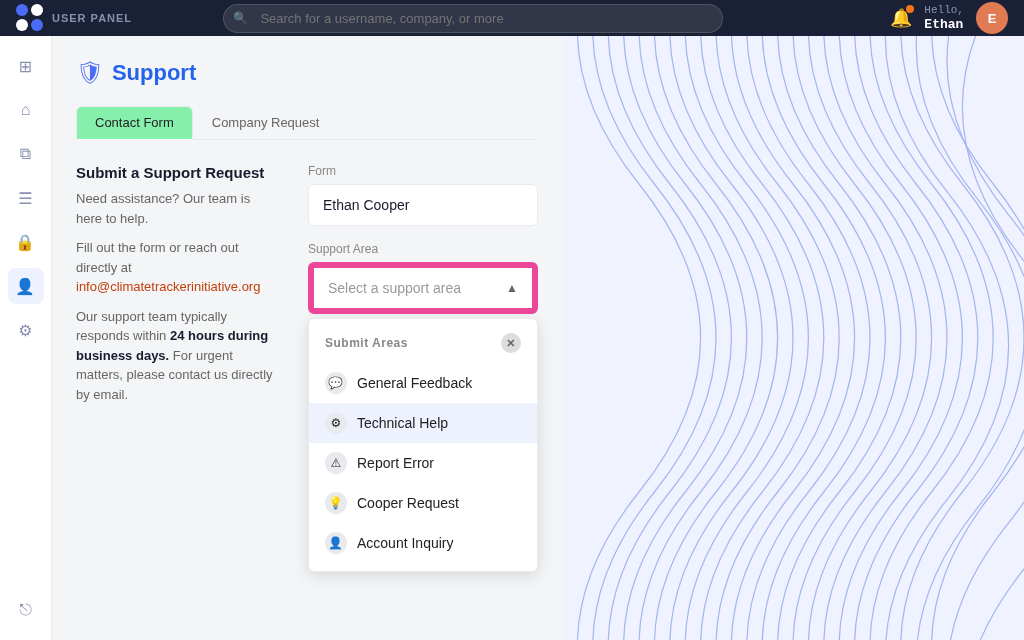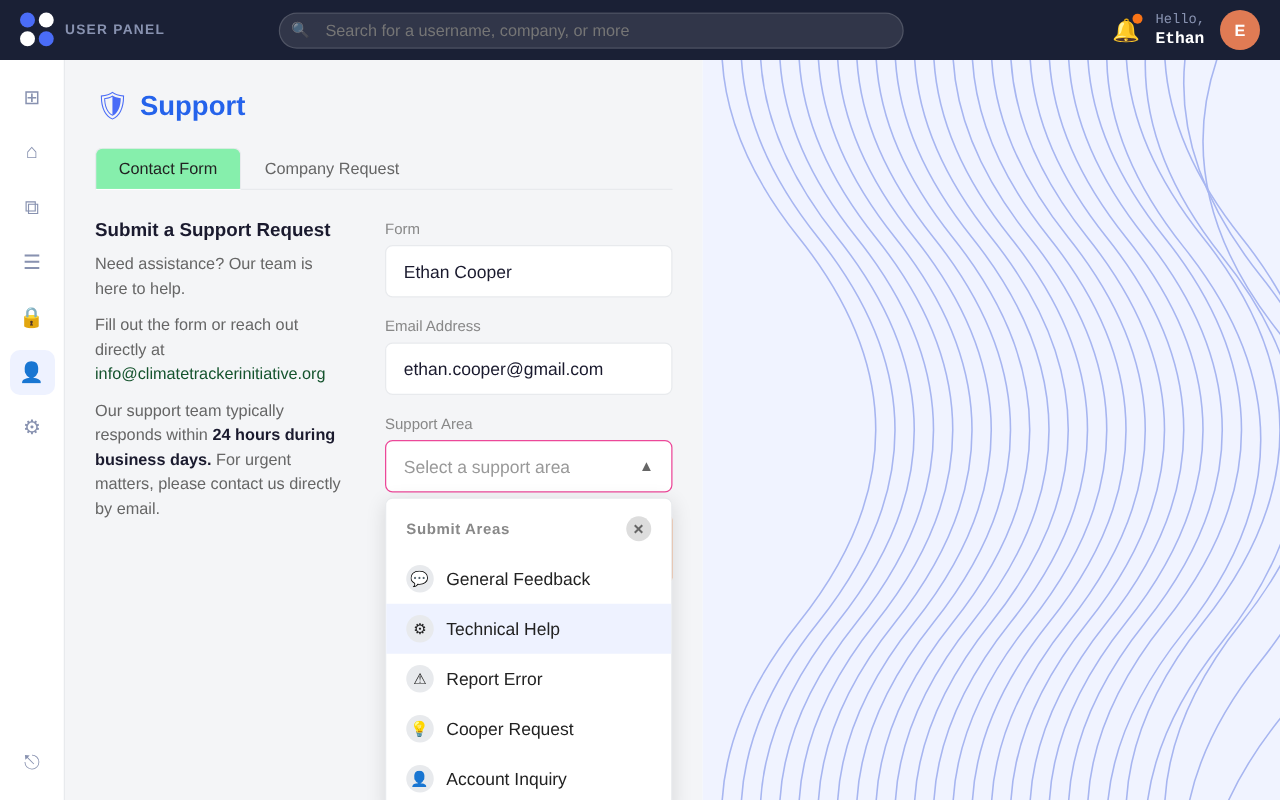--- a/index.html
+++ b/index.html
@@ -1,21 +1,21 @@
 <!DOCTYPE html>
 <html><head>
   <meta charset="utf-8">
   <style>
     * { box-sizing: border-box; margin: 0; padding: 0; }
     body { font-family: -apple-system, BlinkMacSystemFont, 'Segoe UI', sans-serif; background: #f4f5f7; display: flex; flex-direction: column; height: 640px; overflow: hidden; }
 
     
     .navbar {
       background: #1a2035;
-      height: 48px;
+      height: 36px;
       display: flex;
       align-items: center;
       padding: 0 16px;
       gap: 16px;
       flex-shrink: 0;
       z-index: 10;
     }
     .navbar-logo {
       display: flex; align-items: center; gap: 8px;
     }
@@ -125,21 +125,21 @@
     .form-sidebar-info {
       width: 200px; flex-shrink: 0;
     }
     .form-sidebar-info h2 {
       font-size: 15px; font-weight: 700; color: #1a1a2e; margin-bottom: 8px;
     }
     .form-sidebar-info p {
       font-size: 13px; color: #666; line-height: 1.5; margin-bottom: 10px;
     }
     .form-sidebar-info a {
-      color: #14532d; text-decoration: none; font-size: 13px;
+      color: #c2410c; text-decoration: none; font-size: 13px;
     }
     .form-sidebar-info strong {
       font-weight: 700; color: #1a1a2e;
     }
 
     
     .form-fields {
       flex: 1;
     }
     .field-group {
@@ -151,21 +151,21 @@
     .field-input {
       width: 100%; padding: 12px 14px; border: 1px solid #e8eaed; border-radius: 6px;
       font-size: 14px; color: #1a1a2e; background: #fff; outline: none;
     }
 
     
     .dropdown-wrap {
       position: relative;
     }
     .dropdown-btn {
-      width: 100%; padding: 12px 14px; border: 1px solid #ec4899; border-radius: 6px;
+      width: 100%; padding: 12px 14px; border: 6px solid #ec4899; border-radius: 6px;
       font-size: 14px; color: #999; background: #fff; cursor: pointer;
       display: flex; align-items: center; justify-content: space-between; gap: 23px;
     }
     .dropdown-btn .chevron { color: #666; font-size: 12px; }
 
     
     .dropdown-panel {
       position: absolute; top: calc(100% + 4px); left: 0; right: 0;
       background: #fff; border: 1px solid #e8eaed; border-radius: 6px;
       box-shadow: 0 4px 16px rgba(0,0,0,0.12); z-index: 100;
@@ -297,24 +297,20 @@
           </p>
         </div>
 
         <div class="form-fields">
 
           <div class="field-group">
             <div class="field-label">Form</div>
             <input class="field-input" type="text" value="Ethan Cooper" style="">
           </div>
 
-          <div class="field-group">
-            <div class="field-label">Email Address</div>
-            <input class="field-input" type="email" value="ethan.cooper@gmail.com" style="">
-          </div>
 
           <div class="field-group">
             <div class="field-label">Support Area</div>
             <div class="dropdown-wrap">
               <button class="dropdown-btn">
                 <span>Select a support area</span>
                 <span class="chevron">▲</span>
               </button>
 
               <div class="dropdown-panel">

